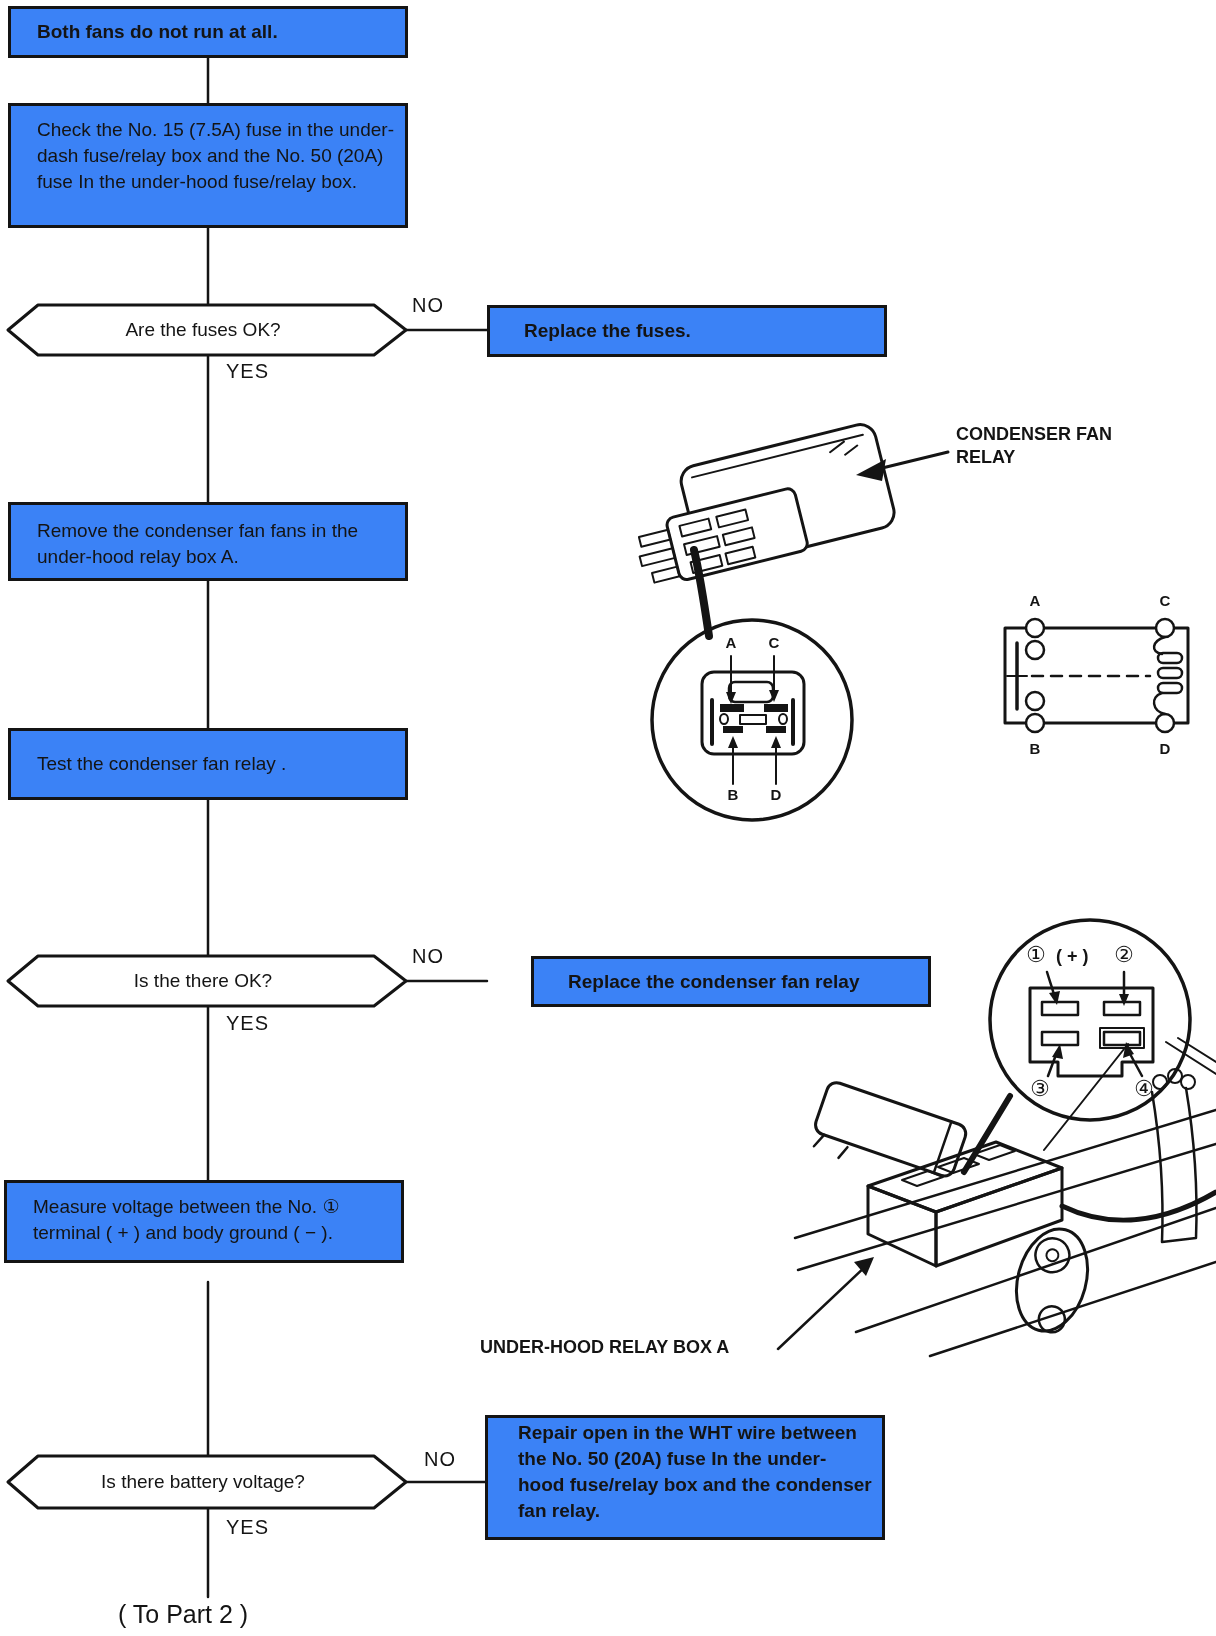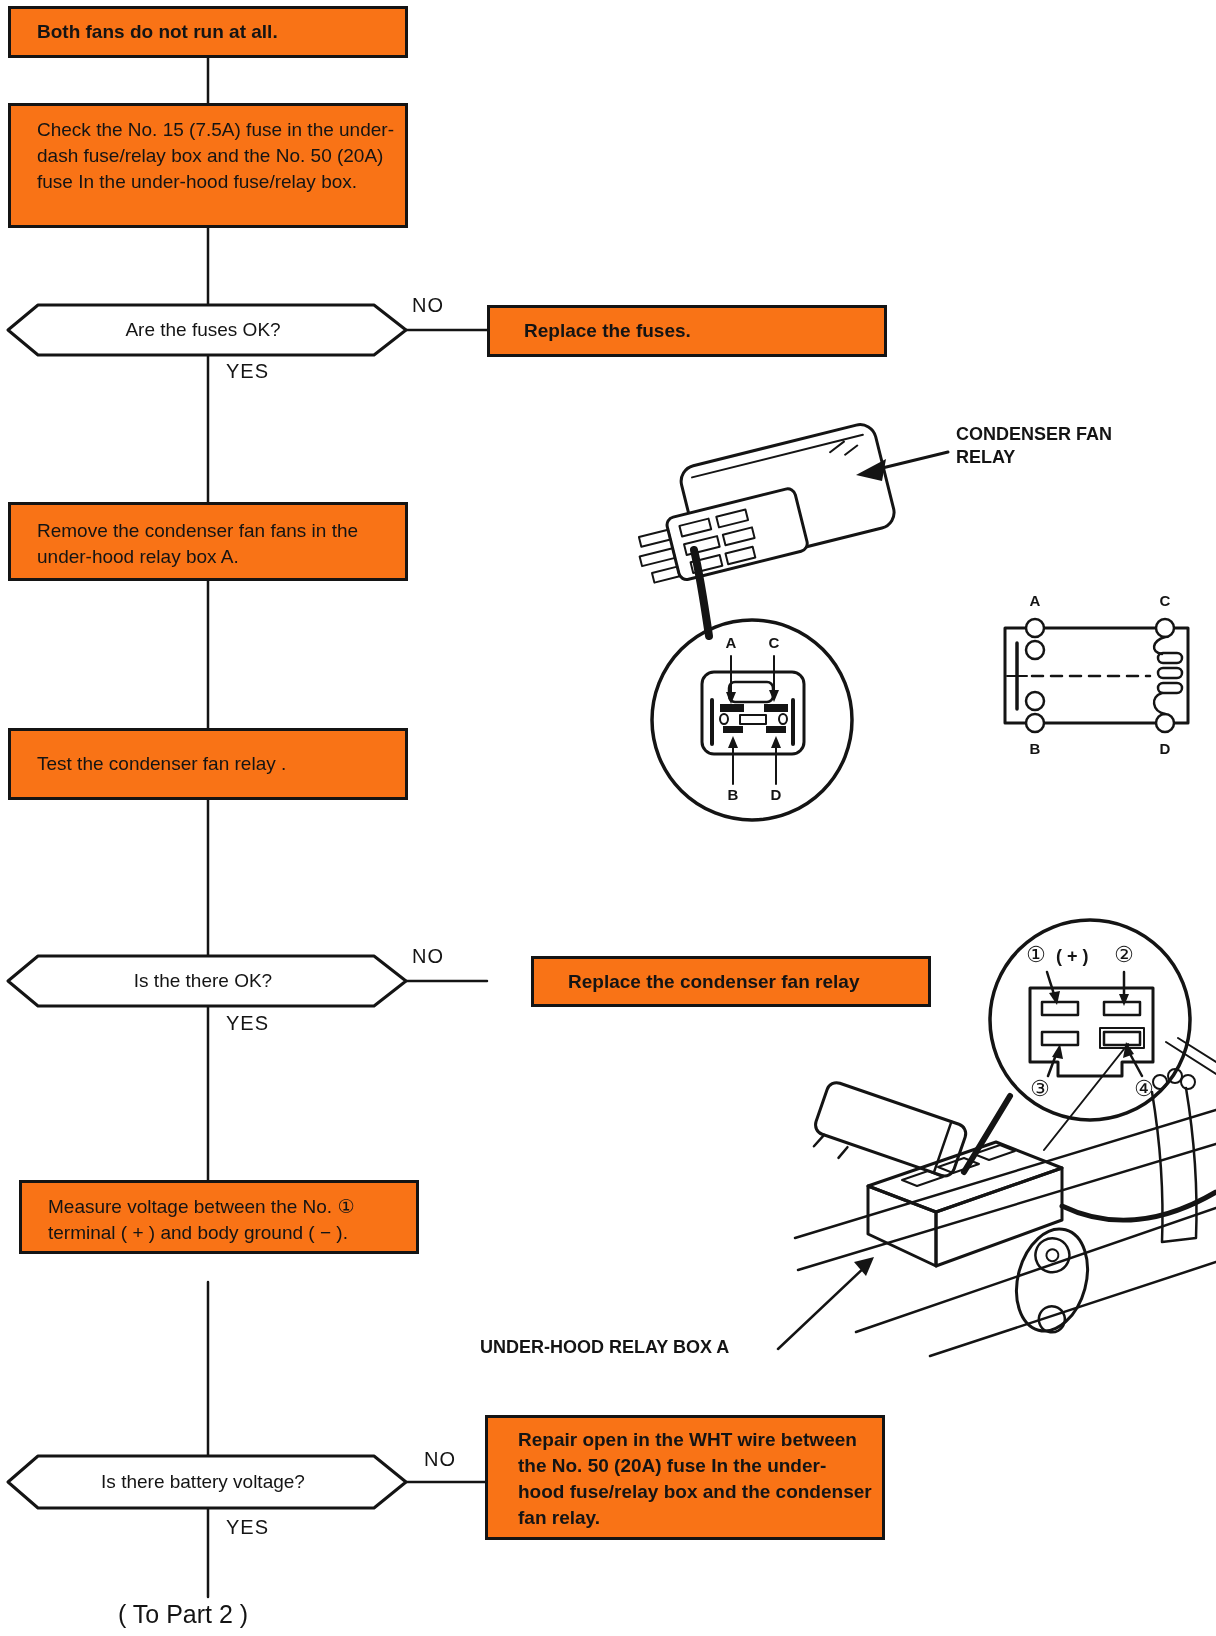--- a/index.html
+++ b/index.html
@@ -4,21 +4,21 @@
 <style>
   html,body{margin:0;padding:0;background:#e8e8e8;}
   .page{
     position:relative;width:1216px;height:1636px;margin:0 auto;
     background:#ffffff;color:#141414;
     font-family:"Liberation Sans","DejaVu Sans",sans-serif;
     overflow:hidden;
   }
   svg.art{position:absolute;left:0;top:0;}
   .box{
-    position:absolute;border:3px solid #141414;background:#f97316;
+    position:absolute;border:3px solid #141414;background:#3b82f6;
     box-sizing:border-box;font-size:19px;line-height:26px;color:#141414;
   }
   .vcenter{display:flex;align-items:center;}
   .bold{font-weight:bold;}
   .hex-label{
     position:absolute;width:350px;text-align:center;
     font-size:19px;line-height:26px;color:#141414;
   }
   .branch{position:absolute;font-size:20px;letter-spacing:1px;color:#141414;}
   .pin{position:absolute;font-weight:bold;font-size:15px;width:26px;text-align:center;color:#141414;}
@@ -202,24 +202,24 @@
   <span class="branch" style="left:412px;top:945px;">NO</span>
   <span class="branch" style="left:226px;top:1012px;">YES</span>
   <div class="box bold vcenter" style="left:487px;top:956px;width:400px;height:51px;padding-left:34px;margin-left:44px;">Replace the condenser fan relay</div>
 
   <span class="term" style="left:1026px;top:944px;">①</span>
   <span class="term sign" style="left:1056px;top:944px;">( + )</span>
   <span class="term" style="left:1114px;top:944px;">②</span>
   <span class="term" style="left:1030px;top:1078px;">③</span>
   <span class="term" style="left:1134px;top:1078px;">④</span>
 
-  <div class="box" style="left:19px;top:1180px;width:400px;height:74px;padding:11px 10px 0 26px;">Measure voltage between the No. ① terminal ( + ) and body ground ( − ).</div>
+  <div class="box" style="left:4px;top:1180px;width:400px;height:83px;padding:11px 10px 0 26px;">Measure voltage between the No. ① terminal ( + ) and body ground ( − ).</div>
 
   <div class="callout" style="left:480px;top:1336px;white-space:nowrap;">UNDER-HOOD RELAY BOX A</div>
 
   <div class="hex-label" style="left:28px;top:1469px;">Is there battery voltage?</div>
   <span class="branch" style="left:424px;top:1448px;">NO</span>
   <span class="branch" style="left:226px;top:1516px;">YES</span>
-  <div class="box bold" style="left:485px;top:1415px;width:400px;height:125px;padding:9px 10px 0 30px;">Repair open in the WHT wire between the No. 50 (20A) fuse In the under-hood fuse/relay box and the condenser fan relay.</div>
+  <div class="box bold" style="left:485px;top:1415px;width:400px;height:125px;padding:2px 10px 0 30px;">Repair open in the WHT wire between the No. 50 (20A) fuse In the under-hood fuse/relay box and the condenser fan relay.</div>
 
   <div class="endlabel" style="left:118px;top:1600px;">( To Part 2 )</div>
 
 </div>
 
 </body></html>

